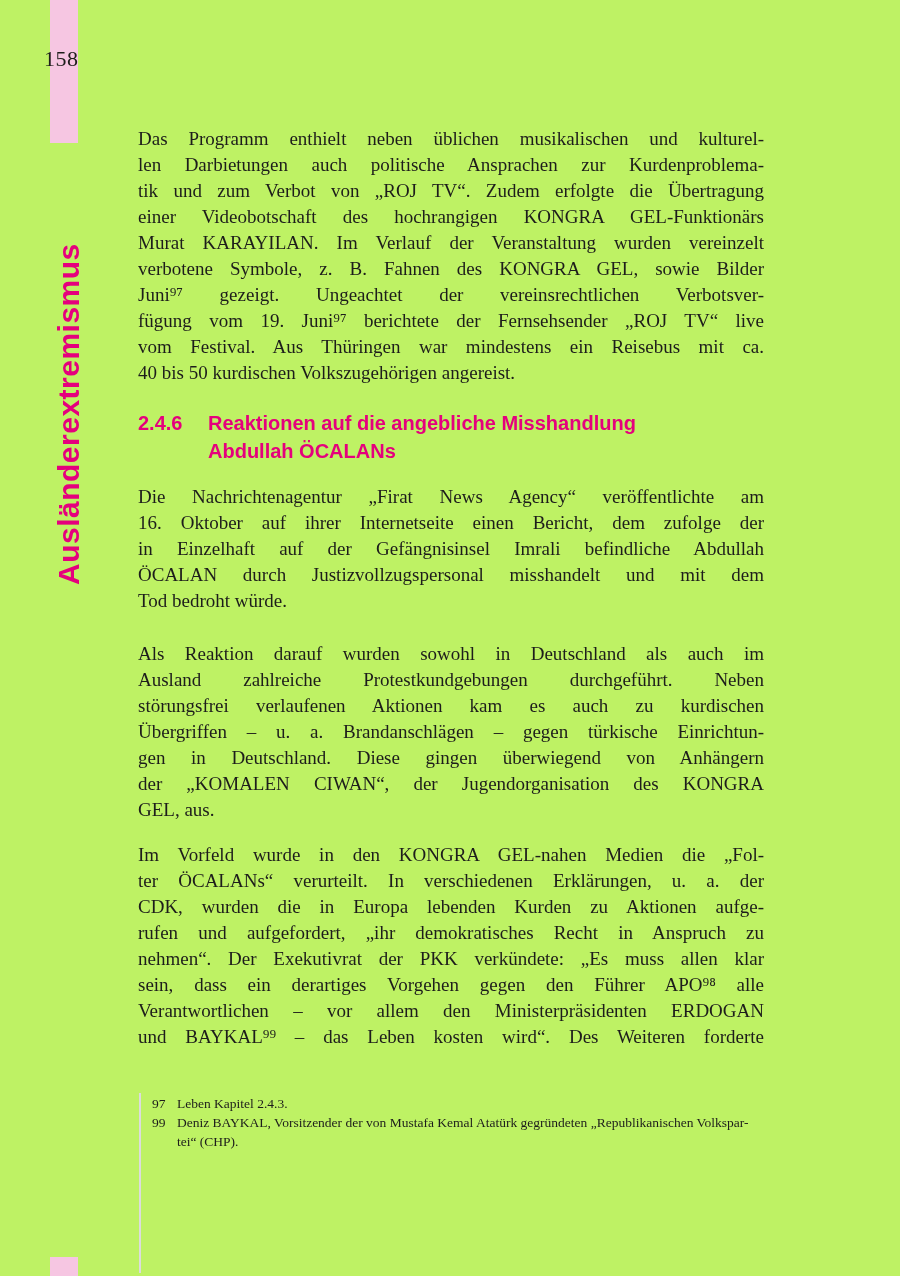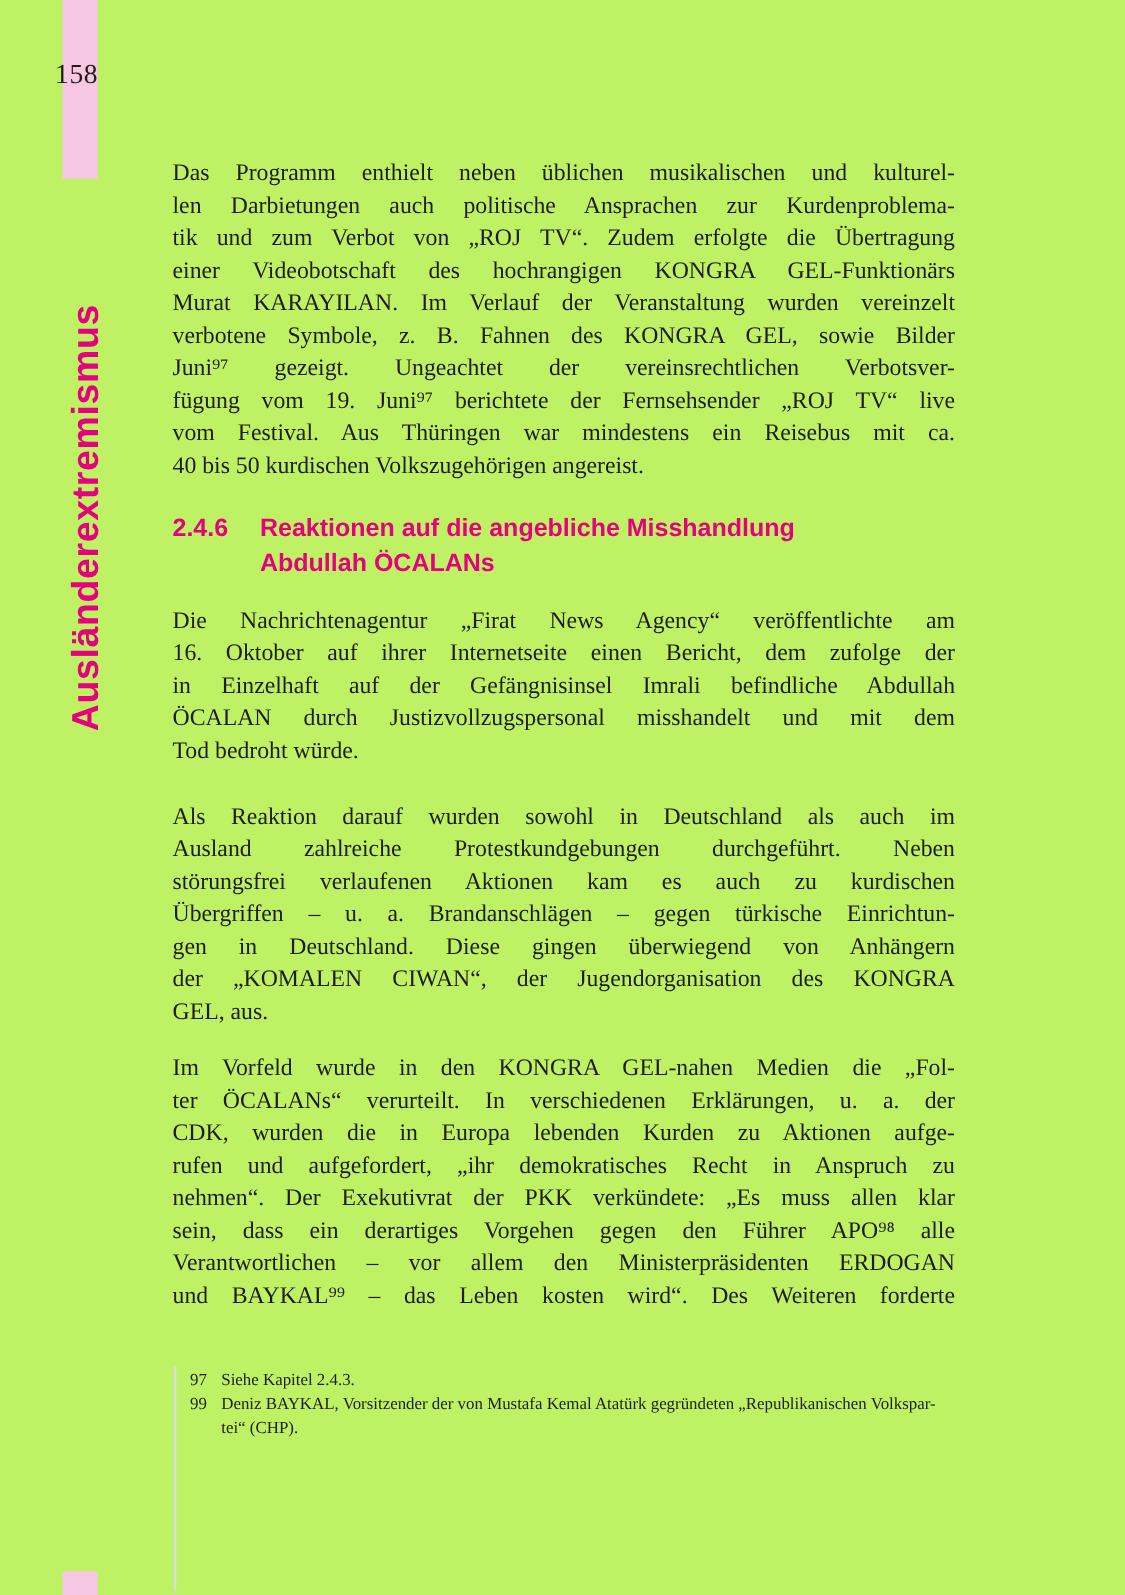--- a/index.html
+++ b/index.html
@@ -95,21 +95,21 @@
       <div class="line">Verantwortlichen – vor allem den Ministerpräsidenten ERDOGAN</div>
       <div class="line">und BAYKAL⁹⁹ – das Leben kosten wird“. Des Weiteren forderte</div>
     </div>
 
   <div class="fn-rule"></div>
 
   <div class="footnotes">
       <div class="fn-row">
         <span class="fn-num">97</span>
         <span class="fn-text">
-          <div>Siehe Kapitel 2.4.3.</div>
+          <div>Leben Kapitel 2.4.3.</div>
         </span>
       </div>
       <div class="fn-row">
         <span class="fn-num">99</span>
         <span class="fn-text">
           <div>Deniz BAYKAL, Vorsitzender der von Mustafa Kemal Atatürk gegründeten „Republikanischen Volkspar-</div>
           <div>tei“ (CHP).</div>
         </span>
       </div>
     </div>

